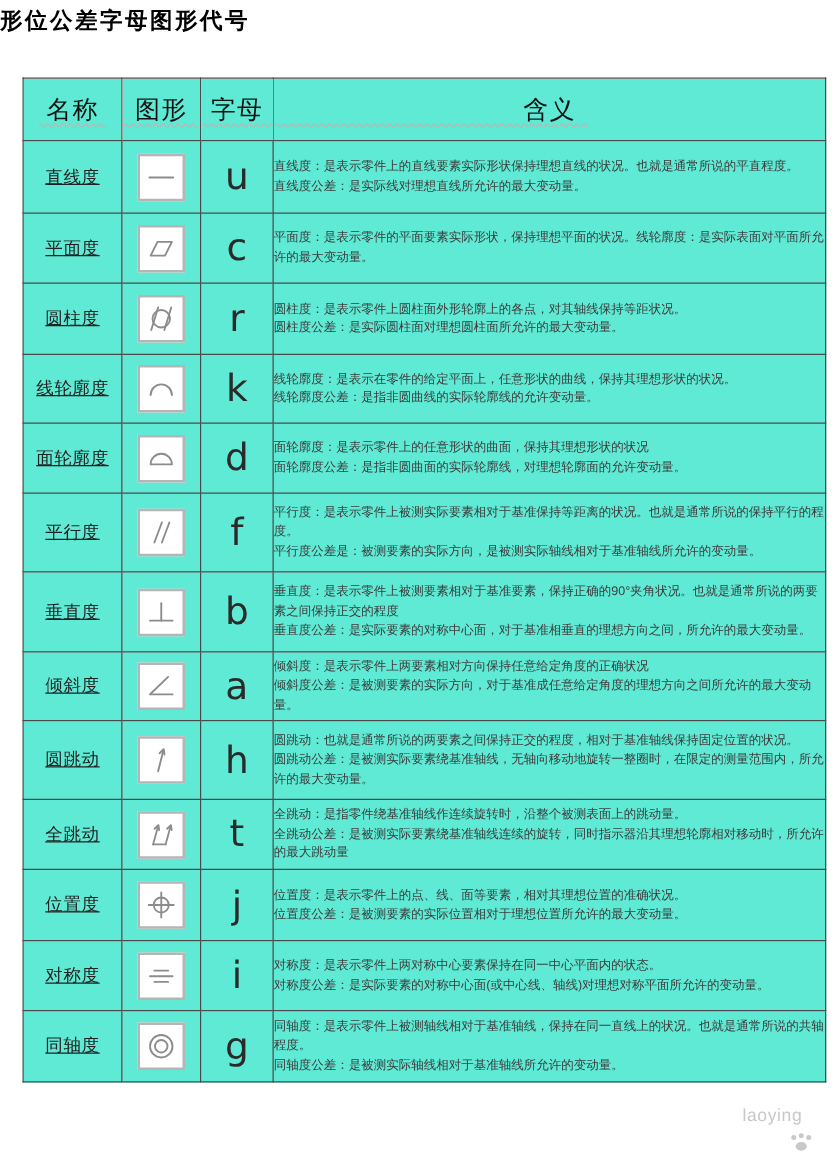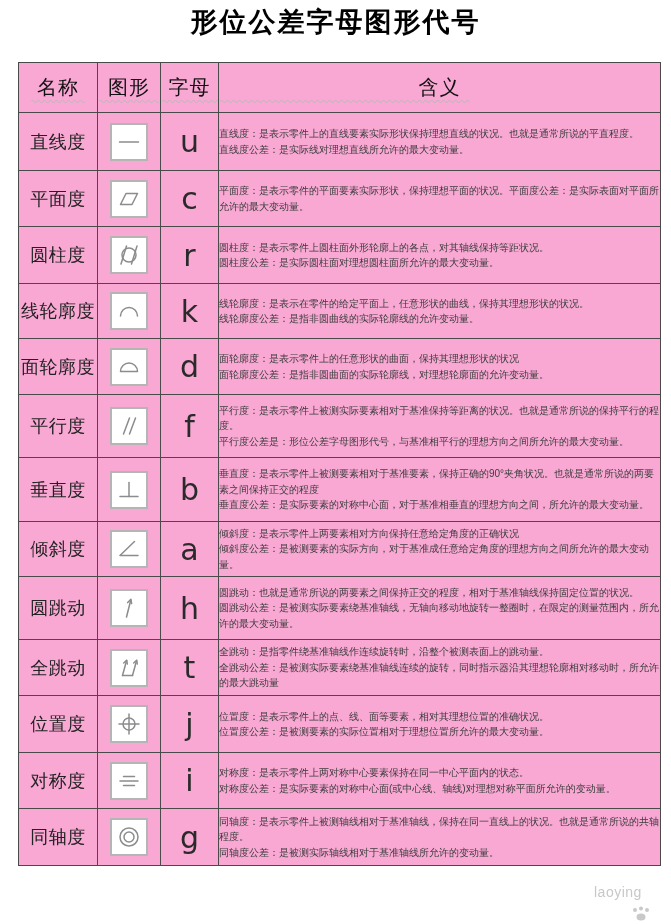--- a/index.html
+++ b/index.html
@@ -6,47 +6,46 @@
   body {
     width:671px; height:924px;
     background:#ffffff;
     font-family:"Liberation Sans", sans-serif;
     position:relative;
     overflow:hidden;
     color:#222;
   }
   .page-title {
     position:absolute; top:4px; left:0; width:100%;
-    text-align:center;
-    font-size:27px; font-weight:bold; color:#000;
+    font-size:18px; font-weight:bold; color:#000;
     letter-spacing:2px;
   }
   table.gdt-table {
     position:absolute; left:18px; top:62px;
     width:642px;
     border-collapse:collapse;
     table-layout:fixed;
   }
   .gdt-table th, .gdt-table td {
     border:1px solid #4a4a4a;
     padding:0;
-    background:#f9a8d4;
+    background:#5eead4;
   }
   .gdt-table thead tr { height:50px; }
   .gdt-table th {
     font-size:20px; font-weight:normal; color:#111;
     position:relative; text-align:center; vertical-align:middle;
     letter-spacing:1px;
   }
   .wavy { position:absolute; bottom:4px; pointer-events:none; }
   .wavy.centered { left:50%; transform:translateX(-50%); }
   .wavy.left { left:1px; }
   .c-name {
     text-align:center; vertical-align:middle;
-    font-size:18px; color:#222; letter-spacing:0.5px;
+    font-size:14px; color:#222; letter-spacing:0.5px;text-decoration:underline;
   }
   .c-sym { text-align:center; vertical-align:middle; }
   .sym-box {
     width:38px; height:38px; box-sizing:border-box;
     border:2px solid #b5b5b5;
     margin:0 auto;
     display:flex; align-items:center; justify-content:center;
     background:#fff;
   }
   .sym-box svg { display:block; }
@@ -128,21 +127,21 @@
     <td class="c-name">平面度</td>
     <td class="c-sym">
       <div class="sym-box">
             <svg width="30" height="30" viewBox="0 0 30 30" fill="none" stroke="#8c8c8c" stroke-width="1.5" stroke-linecap="round" stroke-linejoin="round">
               <path d="M6.5 20.5 L12 9.5 L23.5 9.5 L18 20.5 Z"></path>
             </svg>
           </div>
     </td>
     <td class="c-letter">c</td>
     <td class="c-meaning">
-          <div class="p">平面度：是表示零件的平面要素实际形状，保持理想平面的状况。平面度公差：是实际表面对平面所允许的最大变动量。</div>
+          <div class="p">平面度：是表示零件的平面要素实际形状，保持理想平面的状况。线轮廓度：是实际表面对平面所允许的最大变动量。</div>
         </td>
   </tr>
       <tr style="height: 57px;">
     <td class="c-name">圆柱度</td>
     <td class="c-sym">
       <div class="sym-box">
             <svg width="30" height="30" viewBox="0 0 30 30" fill="none" stroke="#8c8c8c" stroke-width="1.5" stroke-linecap="round" stroke-linejoin="round">
               <circle cx="15" cy="15" r="7"></circle>
               <line x1="7" y1="24" x2="12.5" y2="6"></line>
               <line x1="17.5" y1="24" x2="23" y2="6"></line>
@@ -191,21 +190,21 @@
       <div class="sym-box">
             <svg width="30" height="30" viewBox="0 0 30 30" fill="none" stroke="#8c8c8c" stroke-width="1.5" stroke-linecap="round" stroke-linejoin="round">
               <line x1="9.5" y1="23" x2="15.5" y2="7"></line>
               <line x1="15.5" y1="23" x2="21.5" y2="7"></line>
             </svg>
           </div>
     </td>
     <td class="c-letter">f</td>
     <td class="c-meaning">
           <div class="p">平行度：是表示零件上被测实际要素相对于基准保持等距离的状况。也就是通常所说的保持平行的程度。</div>
-          <div class="p">平行度公差是：形位公差字母图形代号，与基准相平行的理想方向之间所允许的最大变动量。</div>
+          <div class="p">平行度公差是：被测要素的实际方向，是被测实际轴线相对于基准轴线所允许的变动量。</div>
         </td>
   </tr>
       <tr style="height: 64px;">
     <td class="c-name">垂直度</td>
     <td class="c-sym">
       <div class="sym-box">
             <svg width="30" height="30" viewBox="0 0 30 30" fill="none" stroke="#8c8c8c" stroke-width="1.5" stroke-linecap="round" stroke-linejoin="round">
               <line x1="15" y1="7.5" x2="15" y2="21.5"></line>
               <line x1="6" y1="21.5" x2="24" y2="21.5"></line>
             </svg>

